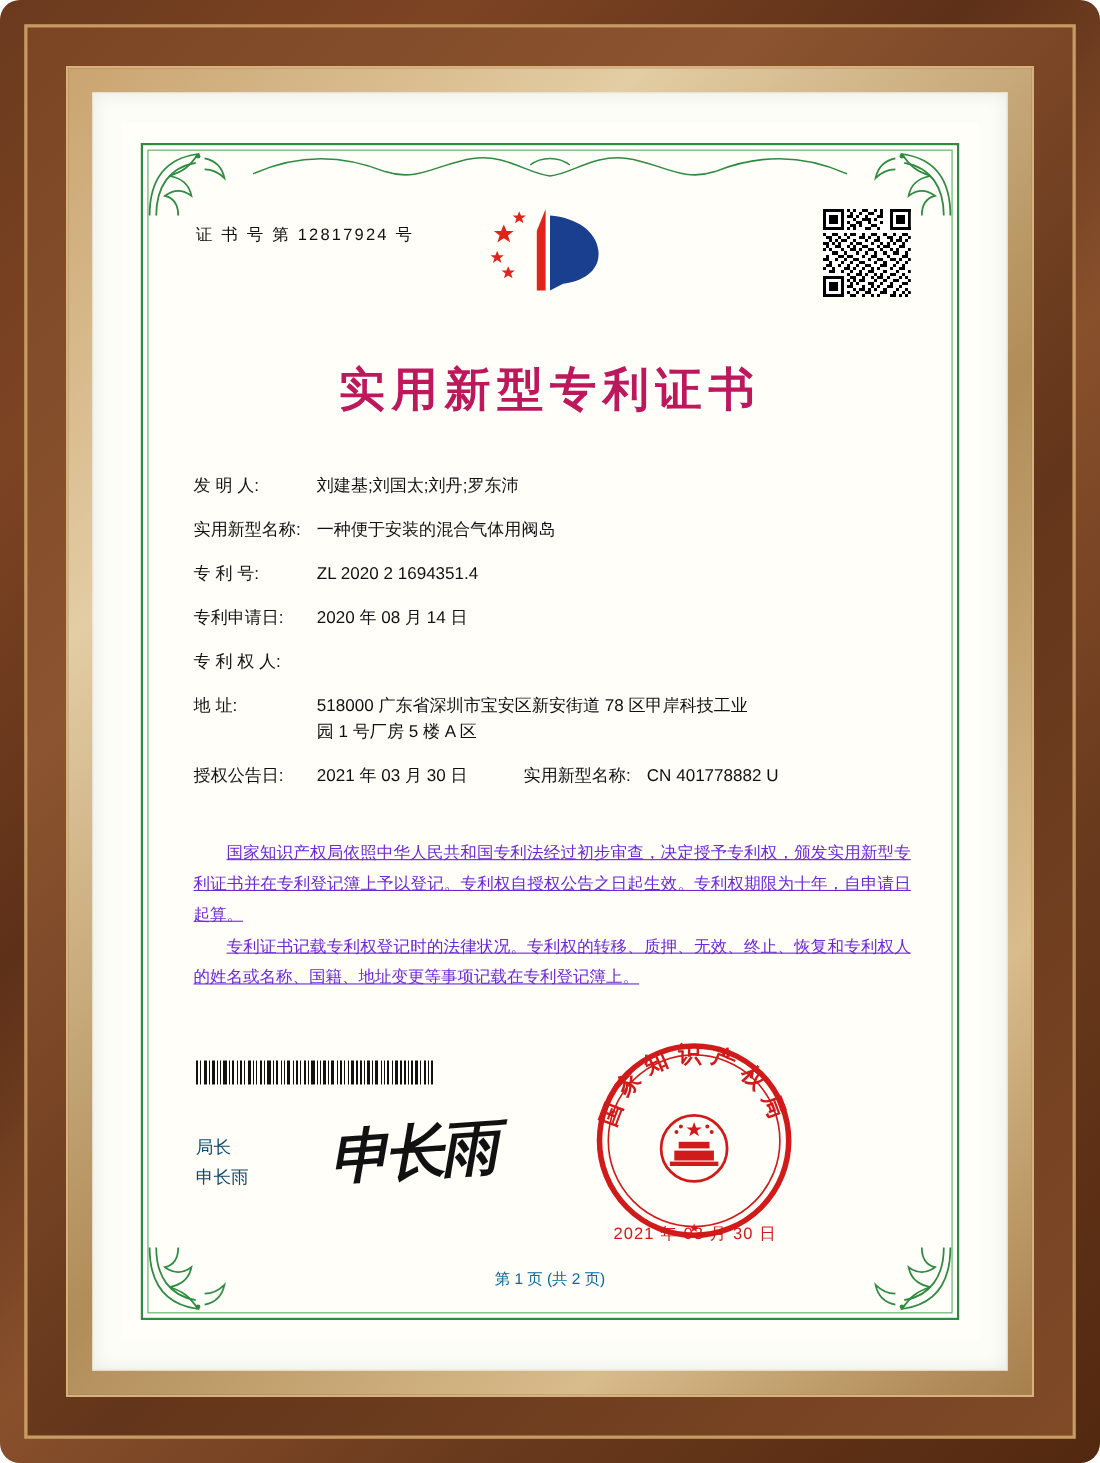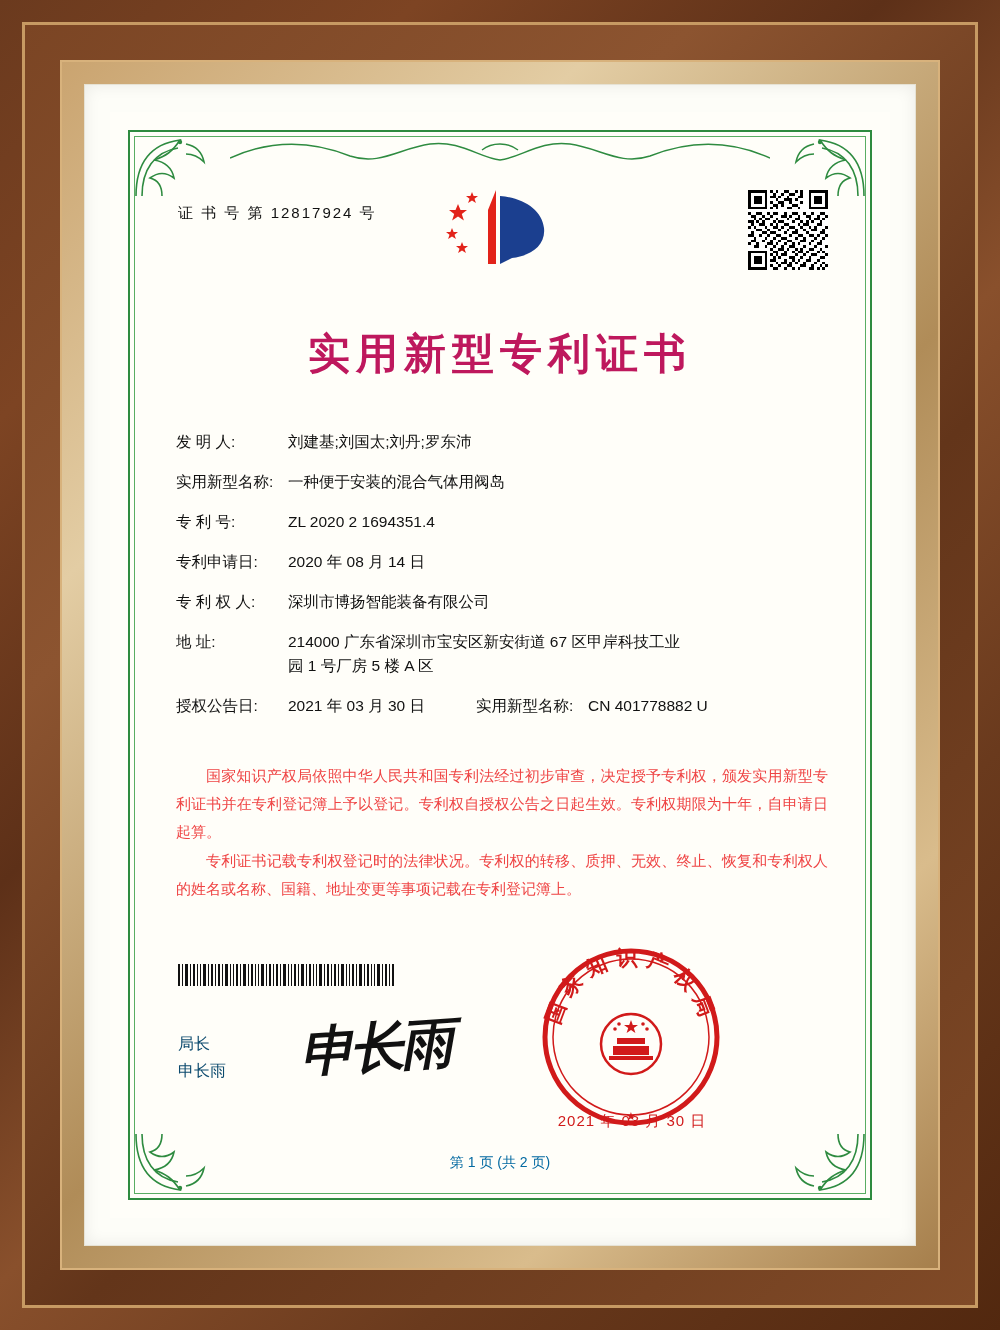--- a/index.html
+++ b/index.html
@@ -7,20 +7,21 @@
     width:1000px;height:1330px;
     font-family:"Liberation Serif", serif;
     background:#ffffff;
     overflow:hidden;
   }
   
   .frame-outer{
     position:absolute;left:0;top:0;width:1000px;height:1330px;
     background:linear-gradient(135deg,#6b3a1e 0%,#7d4423 18%,#5d3018 38%,#89502c 55%,#6a3a1d 75%,#52280f 100%);
     box-sizing:border-box;
+    border-radius:18px;
   }
   .frame-bevel1{
     position:absolute;left:22px;top:22px;width:956px;height:1286px;
     box-sizing:border-box;
     border:3px solid #c79a63;
     background:linear-gradient(135deg,#7b4524 0%,#8c5430 30%,#63351a 60%,#804a27 100%);
   }
   .frame-bevel2{
     position:absolute;left:60px;top:60px;width:880px;height:1210px;
     box-sizing:border-box;
@@ -96,22 +97,23 @@
   .field .val{flex:1;}
   .field .val .l2{display:block;margin-left:0px;}
   .row-dual{display:flex;margin-bottom:4px;}
   .row-dual .half{display:flex;}
   .row-dual .half:first-child{width:300px;flex:0 0 300px;}
   .row-dual .lab{width:112px;flex:0 0 112px;}
   .row-dual .lab2{width:112px;flex:0 0 112px;}
 
   .para{
     position:absolute;left:66px;top:650px;width:652px;
-    font-size:15px;line-height:1.85;color:#ef4444;text-align:justify;
+    font-size:15px;line-height:1.85;color:#6d28d9;text-align:justify;
     font-family:"Liberation Sans", sans-serif;
+    text-decoration:underline;
   }
   .para p{margin:0 0 2px 0;text-indent:2em;}
 
   .barcode{
     position:absolute;left:68px;top:852px;width:216px;height:22px;
   }
   .barcode svg{display:block;}
 
   .director{
     position:absolute;left:68px;top:918px;
@@ -445,27 +447,26 @@
           <span class="val">ZL 2020 2 1694351.4</span>
         </div>
 
         <div class="field">
           <span class="lab">专利申请日:</span>
           <span class="val">2020 年 08 月 14 日</span>
         </div>
 
         <div class="field">
           <span class="lab">专 利 权 人:</span>
-          <span class="val">深圳市博扬智能装备有限公司</span>
         </div>
 
         <div class="field">
           <span class="lab">地     址:</span>
           <span class="val">
-            <span>214000 广东省深圳市宝安区新安街道 67 区甲岸科技工业</span>
+            <span>518000 广东省深圳市宝安区新安街道 78 区甲岸科技工业</span>
             <span class="l2">园 1 号厂房 5 楼 A 区</span>
           </span>
         </div>
 
         <div class="row-dual">
           <span class="half">
             <span class="lab">授权公告日:</span>
             <span class="val">2021 年 03 月 30 日</span>
           </span>
           <span class="half">

